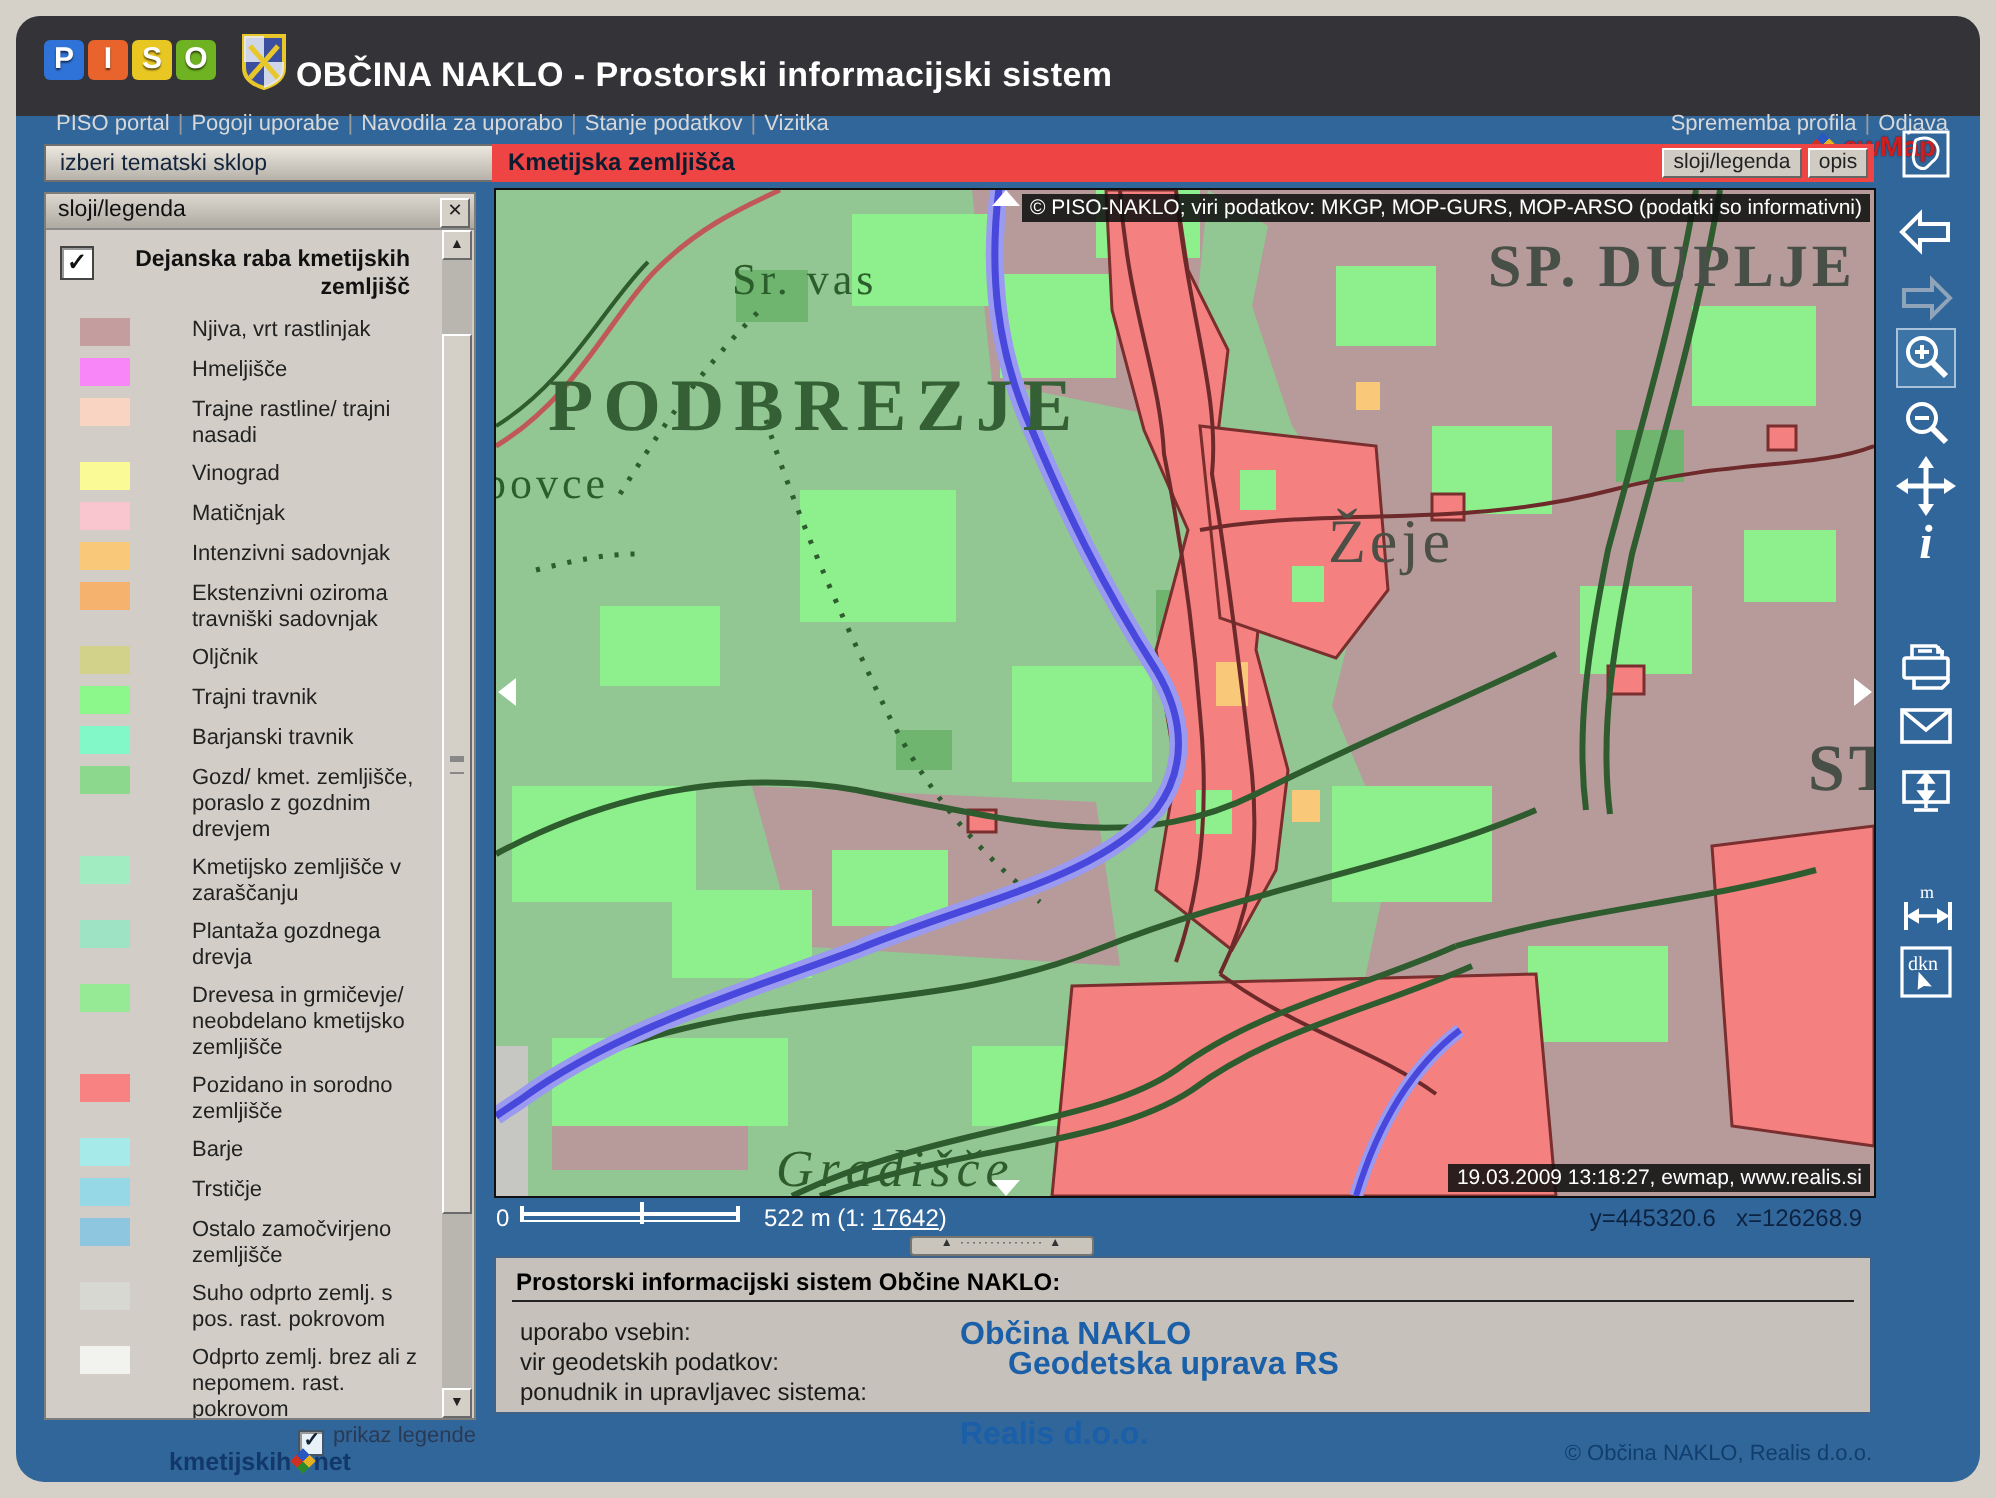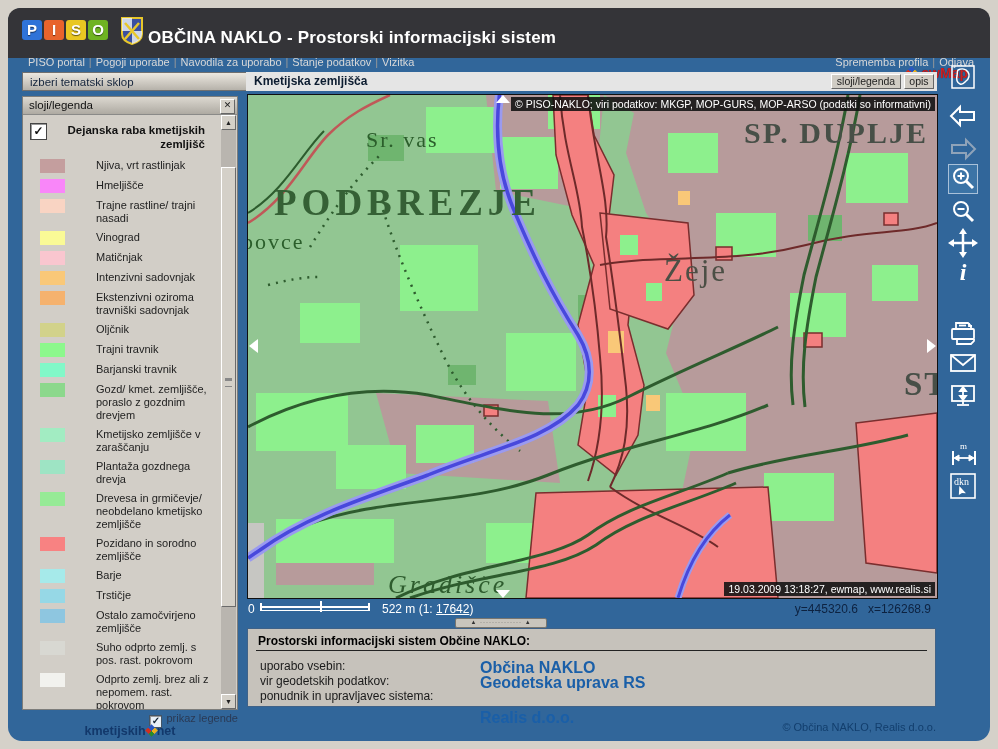--- a/index.html
+++ b/index.html
@@ -42,21 +42,21 @@
     border-color:#fff #6a6a6a #6a6a6a #fff;box-sizing:border-box;font-size:7px;line-height:13px;text-align:center;color:#222;cursor:pointer;}
   #sb-thumb{position:absolute;left:0;top:52px;width:15px;height:440px;background:#d4d0c8;border:1px solid;
     border-color:#fff #6a6a6a #6a6a6a #fff;box-sizing:border-box;cursor:pointer;}
   #sb-grip{position:absolute;left:3px;top:210px;width:7px;height:7px;
     border-top:1px solid #888;border-bottom:1px solid #888;box-shadow:0 3px 0 -1px #888 inset;}
   #legend-toggle{left:22px;top:712px;width:216px;height:14px;text-align:right;font-size:11px;color:#2a3a55;}
   #legend-toggle .cb-sm{display:inline-block;vertical-align:-2px;margin-right:4px;background:#e8f0f8;border-color:#456;color:#123;}
   #geoprostor{left:22px;top:724px;width:216px;text-align:center;font-size:12.5px;font-weight:bold;color:#12386b;}
   .gp-star{display:inline-block;width:9px;height:9px;margin:0 1px;background:conic-gradient(#e8b020 0 25%,#2a8a2a 0 50%,#d03020 0 75%,#2858c0 0);transform:rotate(45deg);}
   
-  #map-titlebar{left:246px;top:72px;width:691px;height:19px;background:#e5e5e5;font-size:12px;
+  #map-titlebar{left:246px;top:72px;width:691px;height:19px;background:#ef4444;font-size:12px;
     font-weight:bold;color:#0c1c30;line-height:19px;padding-left:8px;box-sizing:border-box;}
   .tb-btn{position:absolute;top:2px;height:15px;background:#d0ccc4;border:1px solid;border-color:#fff #666 #666 #fff;
     font-size:10.5px;font-weight:normal;color:#222;line-height:13px;text-align:center;box-sizing:border-box;cursor:pointer;}
   #map-frame{left:247px;top:94px;width:689px;height:503px;border:1px solid #101010;background:#92c692;overflow:hidden;}
   .map-overlay{position:absolute;background:rgba(16,16,16,.88);color:#fff;font-size:10.5px;padding:1px 4px;white-space:nowrap;}
   .handle{position:absolute;width:0;height:0;cursor:pointer;}
   
   #scale-row{left:246px;top:601px;width:691px;height:18px;color:#fff;font-size:12px;}
   #scalebar{position:absolute;left:14px;top:5px;width:110px;height:8px;border-top:2px solid #fff;}
   #scalebar i{position:absolute;top:-5px;width:2px;height:8px;background:#fff;}
@@ -351,21 +351,21 @@
 </div>
 
 <div class="abs" id="divider">▲ ·············· ▲</div>
 
 <div class="abs" id="info-panel">
   <div id="info-title">Prostorski informacijski sistem Občine NAKLO:</div>
   <div id="info-hr"></div>
   <div class="info-label" style="top:30px;">uporabo vsebin:</div>
   <div class="info-value" style="top:30px;">Občina NAKLO</div>
   <div class="info-label" style="top:45px;">vir geodetskih podatkov:</div>
-  <div class="info-value" style="top:45px;">Geodetska uprava RS</div>
+  <div class="info-value" style="top:45px;margin-left:24px;">Geodetska uprava RS</div>
   <div class="info-label" style="top:60px;">ponudnik in upravljavec sistema:</div>
   <div class="info-value" style="top:60px;margin-top:20px;">Realis d.o.o.</div>
 </div>
 
 <div class="abs" id="bottom-copy">© Občina NAKLO, Realis d.o.o.</div>
 
 <div class="abs tool" style="top:64px;">
   <svg width="26" height="26" viewBox="0 0 26 26">
       <rect x="2" y="2" width="22" height="22" fill="none" stroke="#fff" stroke-width="1.5"></rect>
   <path d="M8,6 C12,4 16,5 18,8 C20,11 19,15 16,17 C14,19 13,21 10,20 C7,19 6,15 7,12 C7.5,9 7,7 8,6 Z" fill="none" stroke="#fff" stroke-width="1.5"></path>

